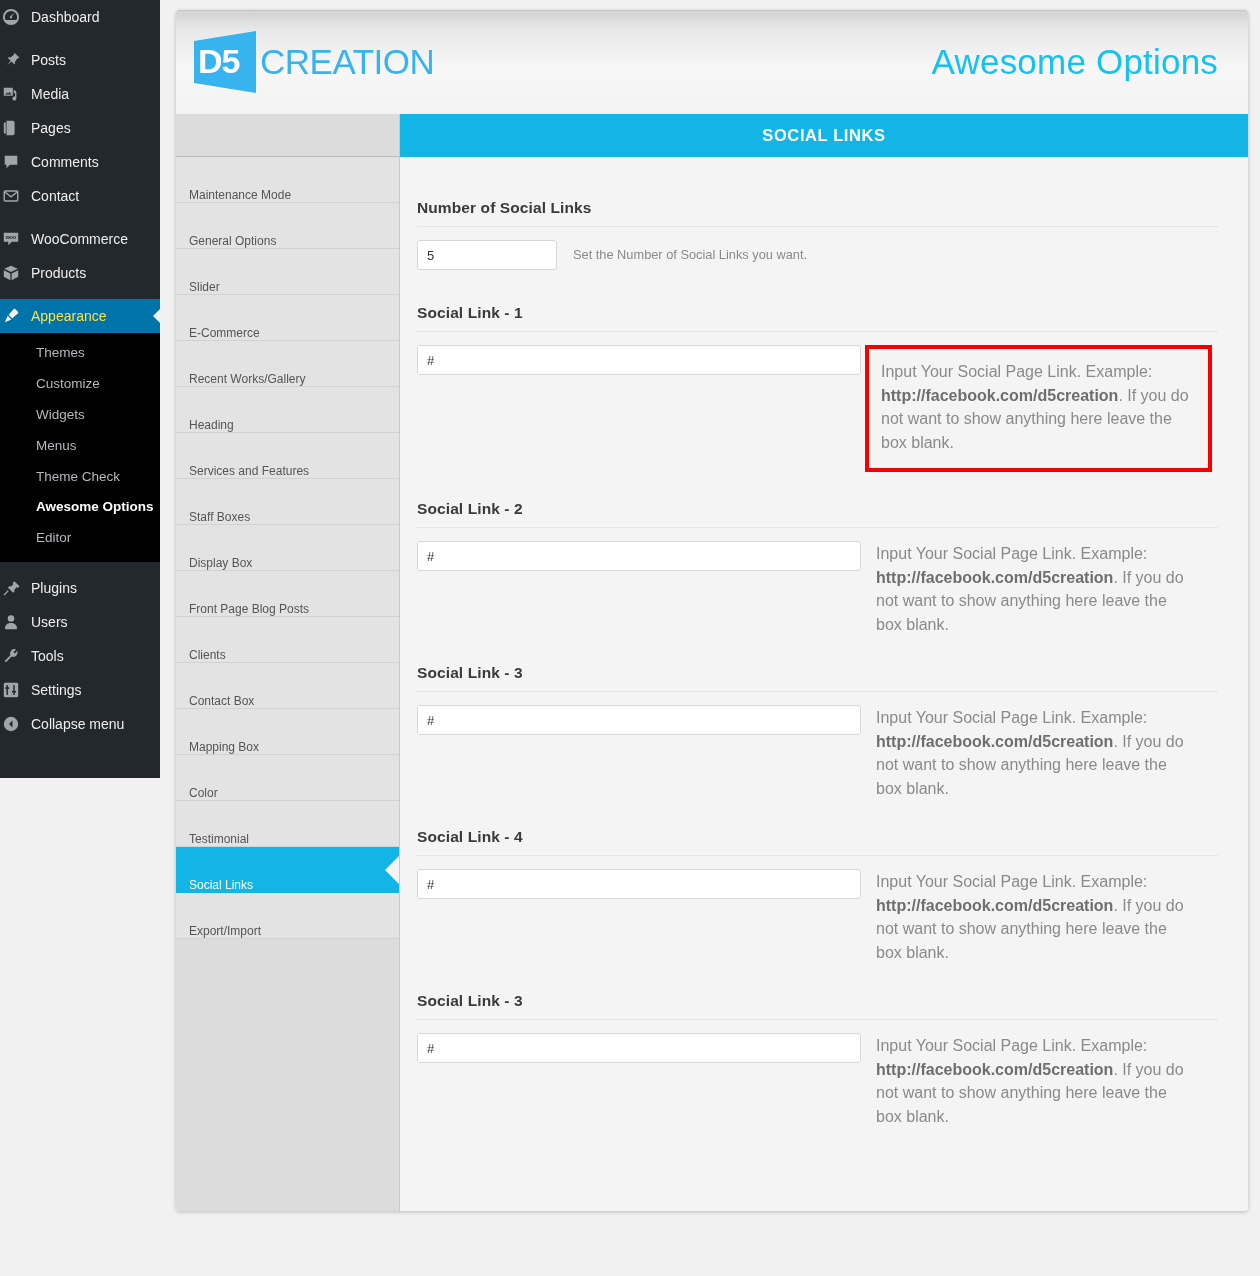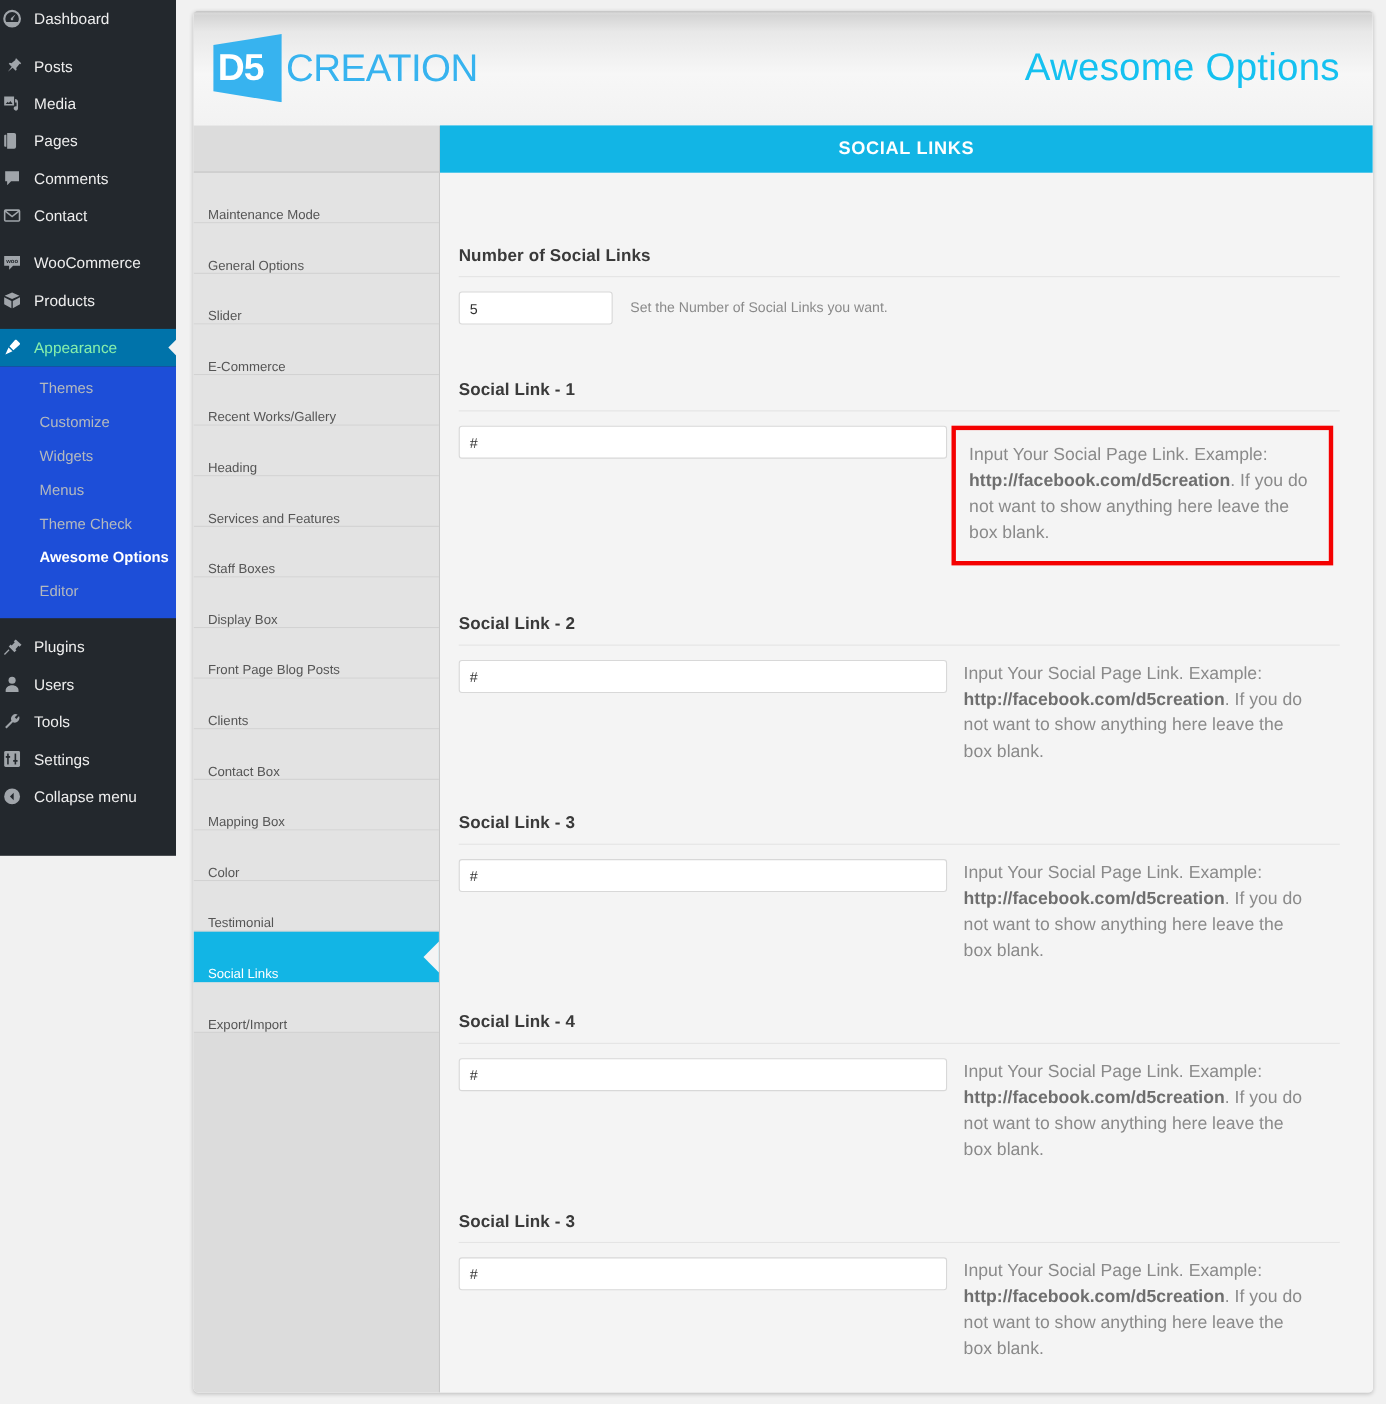--- a/index.html
+++ b/index.html
@@ -32,31 +32,31 @@
     display: flex; align-items: center; justify-content: center;
     color: #a0a5aa;
   }
   .wp-item .wp-ico svg { display:block; }
   .wp-item-label { font-size: 14px; line-height: 1; color: #eee; }
   .wp-gap { height: 9px; }
   .wp-item.active {
     background: #0073aa;
   }
   .wp-item.active .wp-ico { color: #fff; }
-  .wp-item.active .wp-item-label { color: #86efac; font-weight: 400; }
+  .wp-item.active .wp-item-label { color: #fde047; font-weight: 400; }
   .wp-item.active::after {
     content: ""; position: absolute; right: -1px; top: 50%;
     transform: translateY(-50%);
     width: 0; height: 0;
     border-top: 8px solid transparent;
     border-bottom: 8px solid transparent;
     border-right: 8px solid #f1f1f1;
   }
   #wp-submenu {
-    background: #1d4ed8;
+    background: #000000;
     padding: 5px 0 8px 0;
   }
   .wp-sub {
     display: block;
     padding: 6px 0 6px 36px;
     font-size: 13.5px;
     color: #b4b9be;
     line-height: 1.4;
   }
   .wp-sub.current { color: #fff; font-weight: bold; }
@@ -145,21 +145,21 @@
     height: 43px;
     background: #12b5e5;
     color: #fff;
     font-size: 16.5px;
     font-weight: bold;
     letter-spacing: 0.6px;
     display: flex; align-items: center; justify-content: center;
   }
   #fields { padding: 42px 30px 0 17px; min-height: 893px; }
 
-  .field-group { margin-bottom: 8px; margin-top: 25px; }
+  .field-group { margin-bottom: 8px; }
   .field-label {
     font-size: 15.5px;
     color: #3a3a3a;
     font-weight: bold;
     padding-bottom: 9px;
     letter-spacing: 0.1px;
   }
   .field-sep { border-top: 1px solid #e4e4e4; }
   .field-row { display: flex; align-items: flex-start; padding-top: 13px; }
 

